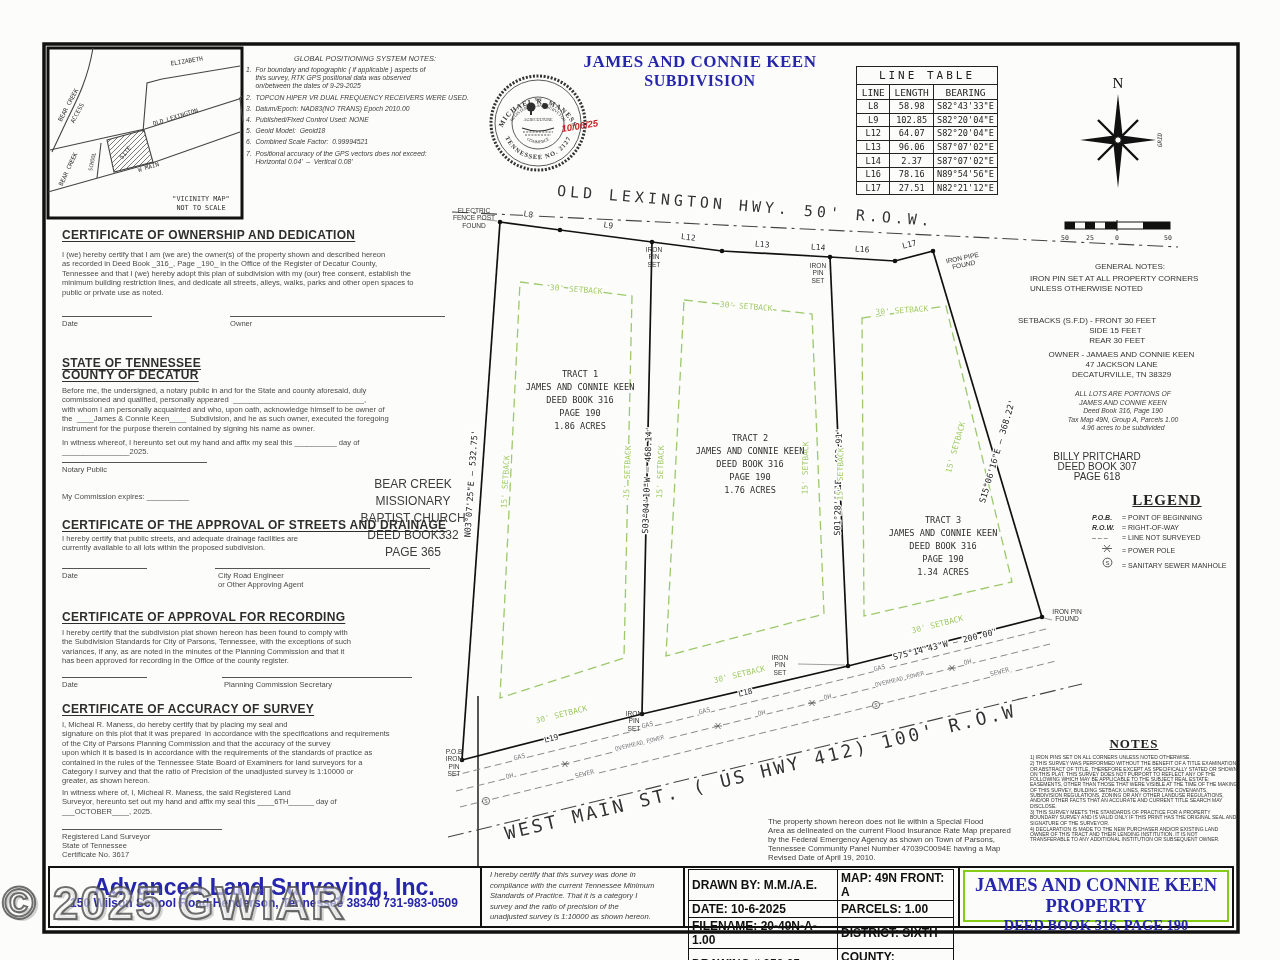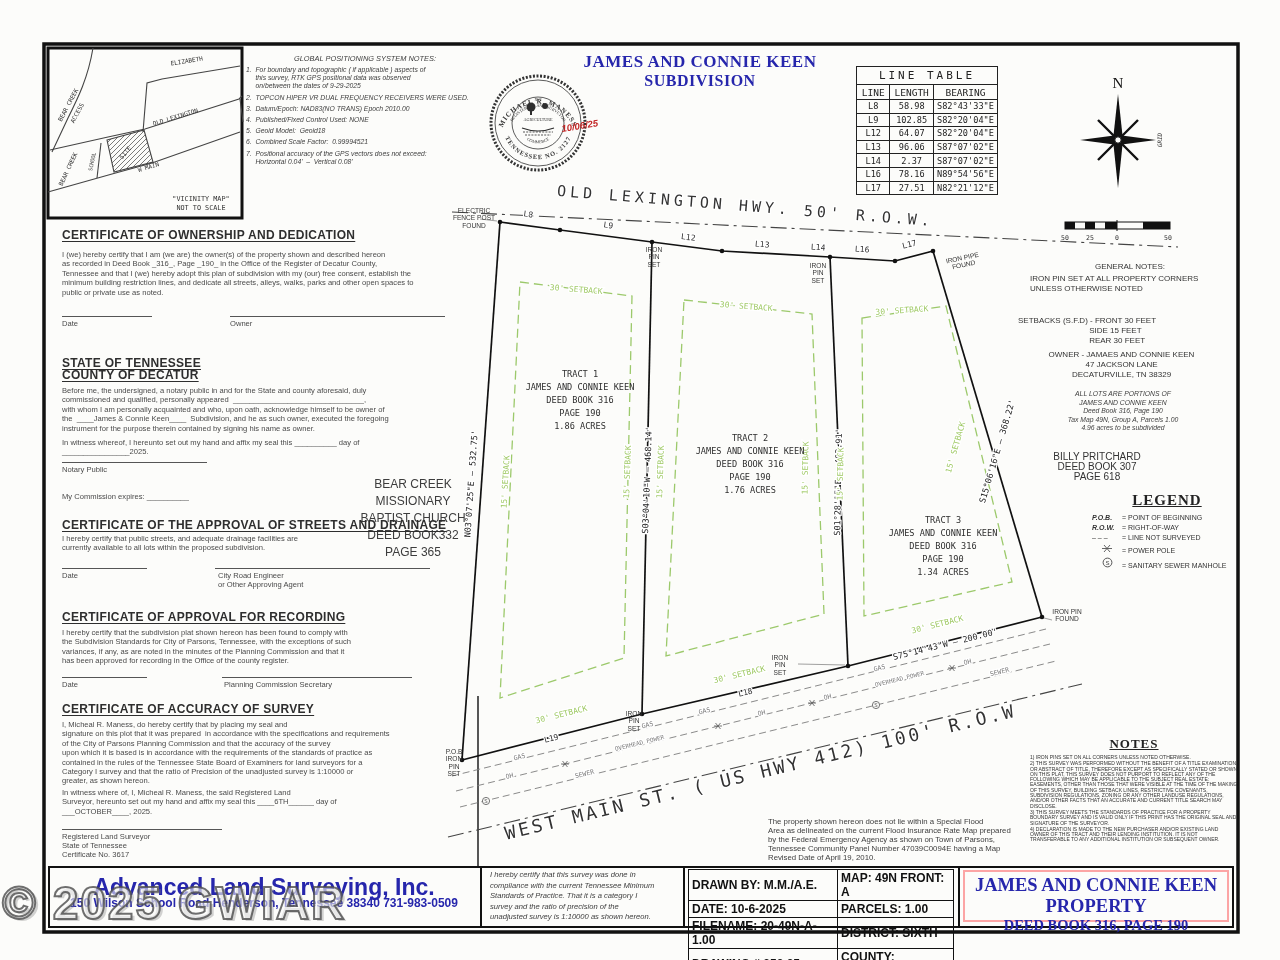--- a/index.html
+++ b/index.html
@@ -518,20 +518,20 @@
       <td>FILENAME: 20-49N-A-1.00</td>
       <td>DISTRICT: SIXTH</td>
     </tr>
     <tr>
       <td>DRAWING # 353.25</td>
       <td>COUNTY: DECATUR</td>
     </tr>
   </tbody>
     </table>
 
-  <div class="abs" style="left:963px;top:870px;width:266px;height:52px;border:2px solid #fca5a5;box-sizing:border-box">
+  <div class="abs" style="left:963px;top:870px;width:266px;height:52px;border:2px solid #84cc16;box-sizing:border-box">
     <div class="ctr serif blue" style="font-size:18.5px;font-weight:bold;margin-top:3px">JAMES AND CONNIE KEEN PROPERTY</div>
     <div class="ctr serif blue" style="font-size:14.5px;font-weight:bold">DEED BOOK 316, PAGE 190</div>
   </div>
 
   <div id="watermark" class="abs" style="left:2px;top:876px">© 2025 GWIAR</div>
 
 </div>
 
 </body></html>

